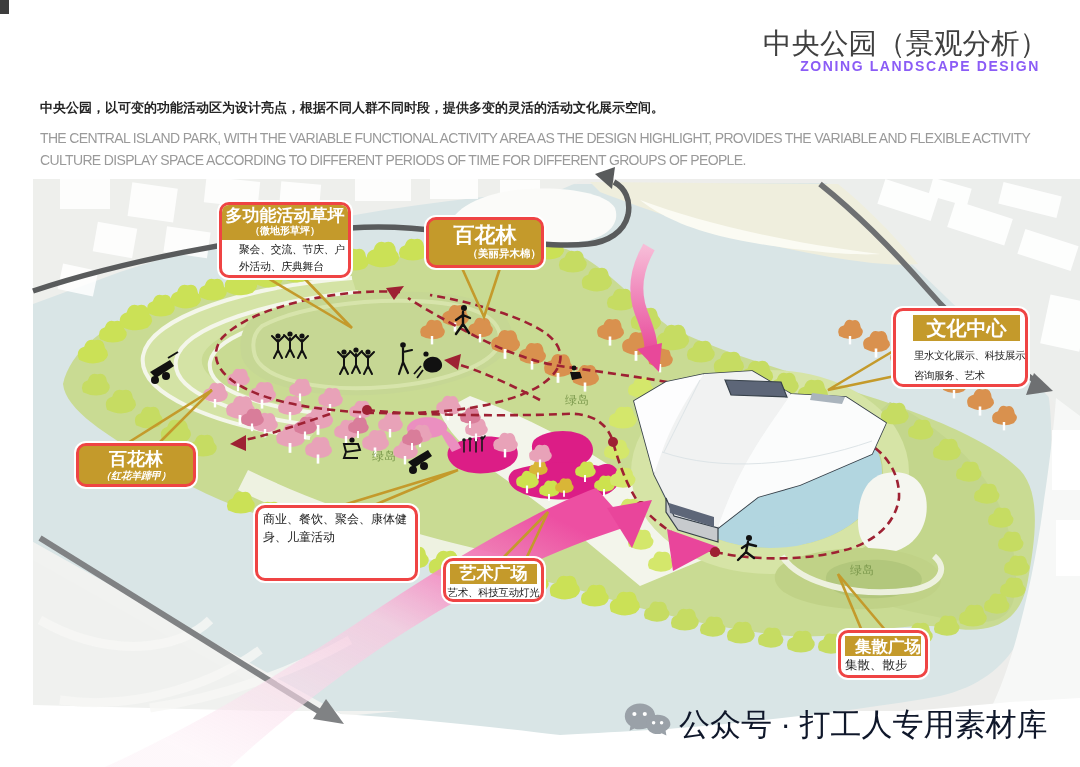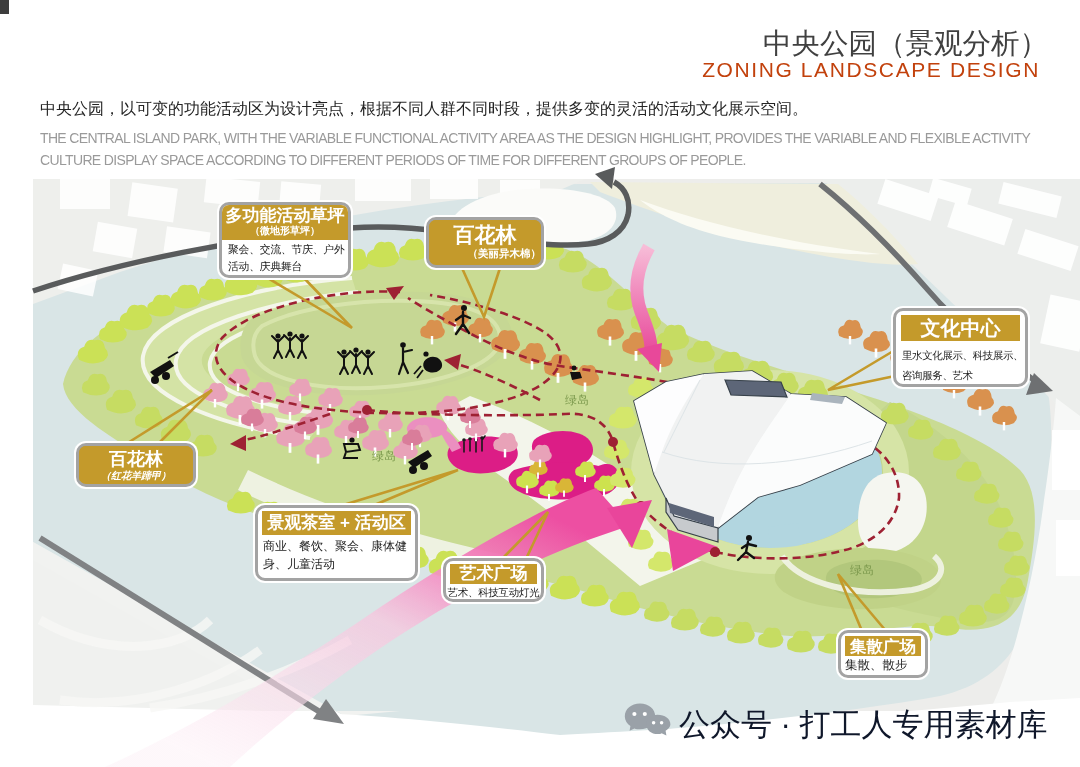--- a/index.html
+++ b/index.html
@@ -1,33 +1,33 @@
 <!DOCTYPE html>
 <html><head>
 <meta charset="utf-8">
 <style>
 html,body{margin:0;padding:0;}
 body{width:1080px;height:767px;overflow:hidden;background:#fff;
  font-family:"Liberation Sans",sans-serif;position:relative;}
 .abs{position:absolute;}
-.lbl{position:absolute;background:#fff;border:3px solid #a3a3a3;border-radius:10px;
+.lbl{position:absolute;background:#fff;border:3px solid #ef4444;border-radius:10px;
  box-shadow:0 0 0 2px #fff;box-sizing:border-box;overflow:hidden;}
 .lblh{background:#c49a2b;color:#fff;text-align:center;font-weight:bold;}
 .lblb{color:#222;}
 </style>
 </head>
 <body>
 
 <div class="abs" style="left:0;top:0;width:9px;height:14px;background:#3d3d3d;"></div>
 
 <div class="abs" style="left:480px;top:25px;width:568px;text-align:right;font-size:28.5px;color:#404040;">中央公园（景观分析）</div>
 
-<div class="abs" style="left:480px;top:58px;width:560px;text-align:right;font-size:21px;color:#c2410c;font-weight:normal;letter-spacing:1.6px;">ZONING LANDSCAPE DESIGN</div>
-
-<div class="abs" style="left:40px;top:99px;width:1000px;font-size:16px;color:#242424;font-weight:normal;">中央公园，以可变的功能活动区为设计亮点，根据不同人群不同时段，提供多变的灵活的活动文化展示空间。</div>
+<div class="abs" style="left:480px;top:58px;width:560px;text-align:right;font-size:14px;color:#8b5cf6;font-weight:bold;letter-spacing:1.6px;">ZONING LANDSCAPE DESIGN</div>
+
+<div class="abs" style="left:40px;top:99px;width:1000px;font-size:13px;color:#242424;font-weight:bold;">中央公园，以可变的功能活动区为设计亮点，根据不同人群不同时段，提供多变的灵活的活动文化展示空间。</div>
 
 <div class="abs" style="left:40px;top:128px;font-size:14px;color:#9a9a9a;line-height:21.5px;white-space:nowrap;letter-spacing:-0.65px;">THE CENTRAL ISLAND PARK, WITH THE VARIABLE FUNCTIONAL ACTIVITY AREA AS THE DESIGN HIGHLIGHT, PROVIDES THE VARIABLE AND FLEXIBLE ACTIVITY<br>CULTURE DISPLAY SPACE ACCORDING TO DIFFERENT PERIODS OF TIME FOR DIFFERENT GROUPS OF PEOPLE.</div>
 
 <svg class="abs" style="left:0;top:0;" width="1080" height="767" viewBox="0 0 1080 767">
 <defs>
 <g id="tr">
 <path d="M-10,6 Q-13,-2 -6,-4 Q-4,-11 2,-9 Q9,-11 10,-3 Q15,2 9,7 Q0,11 -10,6 Z"></path>
 </g>
 <g id="ptr">
 <path d="M-9,5 Q-12,-2 -5,-4 Q-3,-10 2,-8 Q8,-10 9,-2 Q13,2 8,6 Q0,10 -9,5 Z"></path>
@@ -440,50 +440,49 @@
 <path d="M895,350 L828,390 L895,376"></path>
 <path d="M126,444 L212,390 L158,444"></path>
 <path d="M340,506 L458,470 L372,506"></path>
 <path d="M502,559 L548,512 L526,559"></path>
 <path d="M862,631 L838,574 L886,631"></path>
 </g>
 </svg>
 
 <div class="lbl" style="left:219px;top:202px;width:132px;height:76px;">
 <div class="lblh" style="padding-top:1px;font-size:17px;line-height:19px;">多功能活动草坪<div style="font-size:10px;font-weight:bold;line-height:12px;padding-bottom:3px;">（微地形草坪）</div></div>
-<div class="lblb" style="font-size:10.8px;letter-spacing:-0.2px;line-height:17px;padding:1px 1px 0 6px;">聚会、交流、节庆、户外活动、庆典舞台</div>
+<div class="lblb" style="font-size:10.8px;letter-spacing:-0.2px;line-height:17px;padding:1px 1px 0 17px;">聚会、交流、节庆、户外活动、庆典舞台</div>
 </div>
 
 <div class="lbl" style="left:426px;top:217px;width:118px;height:51px;background:#c49a2b;">
 <div class="lblh" style="font-size:21px;line-height:25px;padding-top:2px;">百花林</div>
 <div class="lblh" style="font-size:10.5px;line-height:12px;text-align:right;">（美丽异木棉）</div>
 </div>
 
-<div class="lbl" style="left:893px;top:308px;width:135px;height:79px;">
+<div class="lbl" style="left:893px;top:308px;width:135px;height:79px;padding-left:12px;">
 <div class="lblh" style="margin:4px 5px 0 5px;font-size:20px;line-height:26px;">文化中心</div>
 <div class="lblb" style="font-size:10.5px;letter-spacing:-0.4px;line-height:20px;padding:4px 2px 0 6px;white-space:nowrap;">里水文化展示、科技展示、<br>咨询服务、艺术</div>
 </div>
 
 <div class="lbl" style="left:76px;top:443px;width:120px;height:44px;background:#c49a2b;">
 <div class="lblh" style="font-size:18px;line-height:22px;padding-top:2px;">百花林</div>
 <div class="lblh" style="font-size:10px;line-height:11px;font-style:italic;">（红花羊蹄甲）</div>
 </div>
 
 <div class="lbl" style="left:255px;top:505px;width:163px;height:76px;">
-<div class="lblh" style="margin:3px 4px 0 4px;font-size:17px;line-height:24px;">景观茶室 + 活动区</div>
 <div class="lblb" style="font-size:12px;line-height:18px;padding:2px 5px;">商业、餐饮、聚会、康体健身、儿童活动</div>
 </div>
 
 <div class="lbl" style="left:443px;top:558px;width:101px;height:44px;">
 <div class="lblh" style="margin:3px 4px 0 4px;font-size:17px;line-height:20px;">艺术广场</div>
 <div class="lblb" style="font-size:10.5px;letter-spacing:-0.3px;line-height:15px;padding:1px 0;text-align:center;">艺术、科技互动灯光</div>
 </div>
 
 <div class="lbl" style="left:838px;top:630px;width:90px;height:48px;">
-<div class="lblh" style="margin:3px 4px 0 4px;font-size:16.5px;line-height:20px;">集散广场</div>
+<div class="lblh" style="margin:3px 4px 0 4px;font-size:16.5px;line-height:20px;text-align:right;">集散广场</div>
 <div class="lblb" style="font-size:12.5px;line-height:16px;padding:1px 4px;">集散、散步</div>
 </div>
 
 <svg class="abs" style="left:624px;top:702px;" width="48" height="40" viewBox="0 0 60 50">
 <g fill="#9aa1a8">
 <path d="M20,2 C9,2 1,9 1,18 C1,23 4,27 8,30 L7,36 L13,33 C15,34 18,34 20,34 C31,34 39,27 39,18 C39,9 31,2 20,2 Z"></path>
 <path d="M42,16 C34,16 28,21 28,28 C28,35 34,40 42,40 C44,40 46,40 47,39 L53,42 L52,36 C55,34 58,31 58,28 C58,21 51,16 42,16 Z"></path>
 </g>
 <g fill="#fff">
 <circle cx="13" cy="15" r="2.6"></circle>

